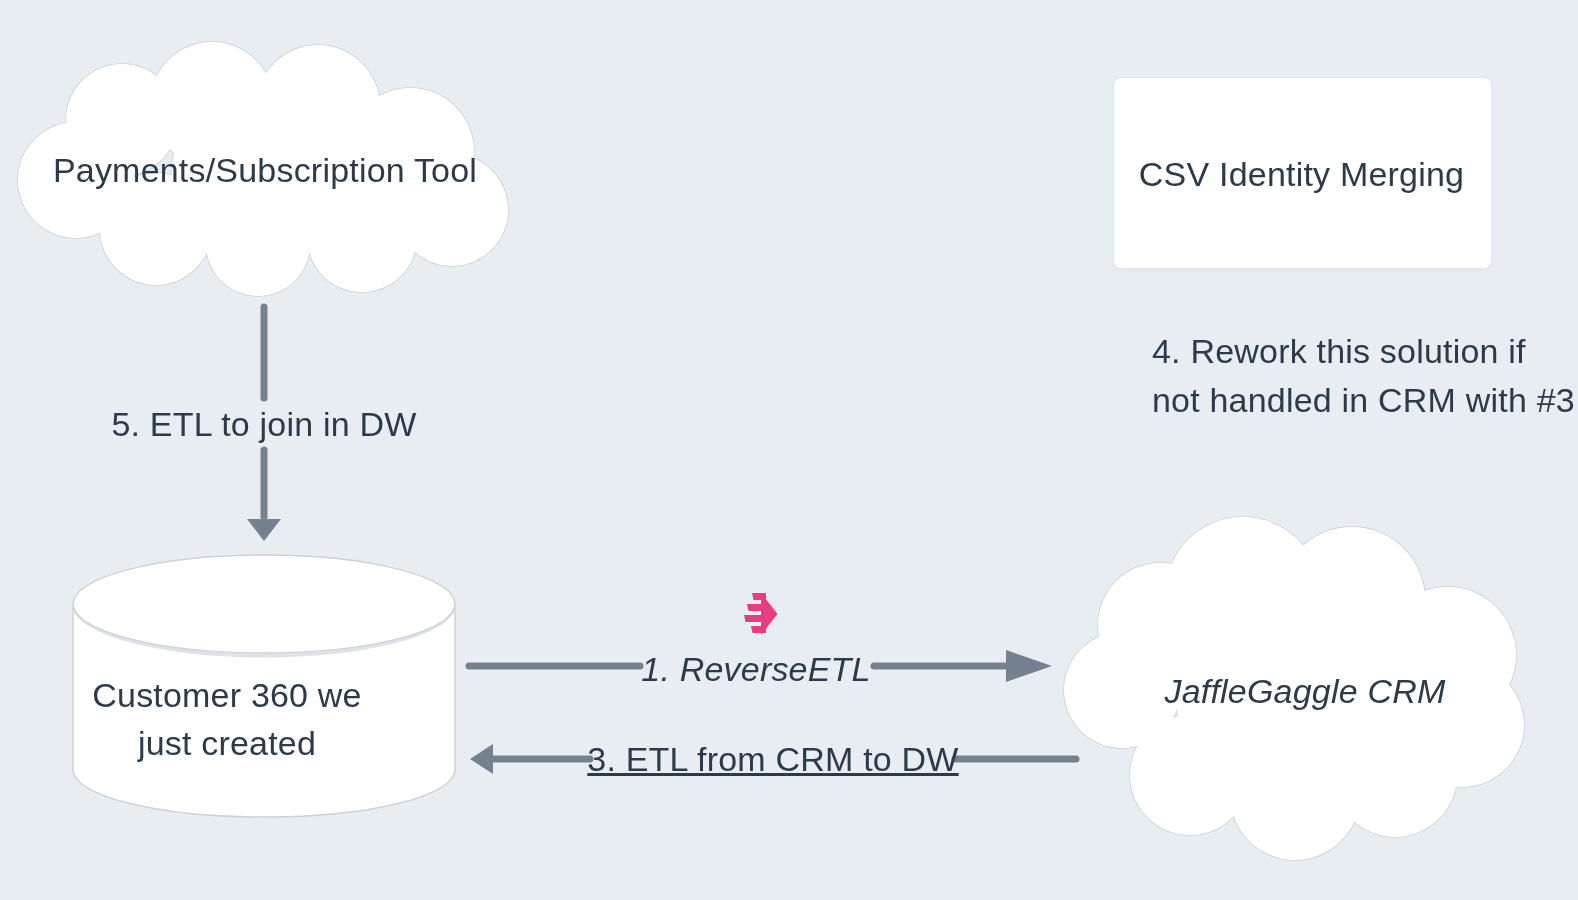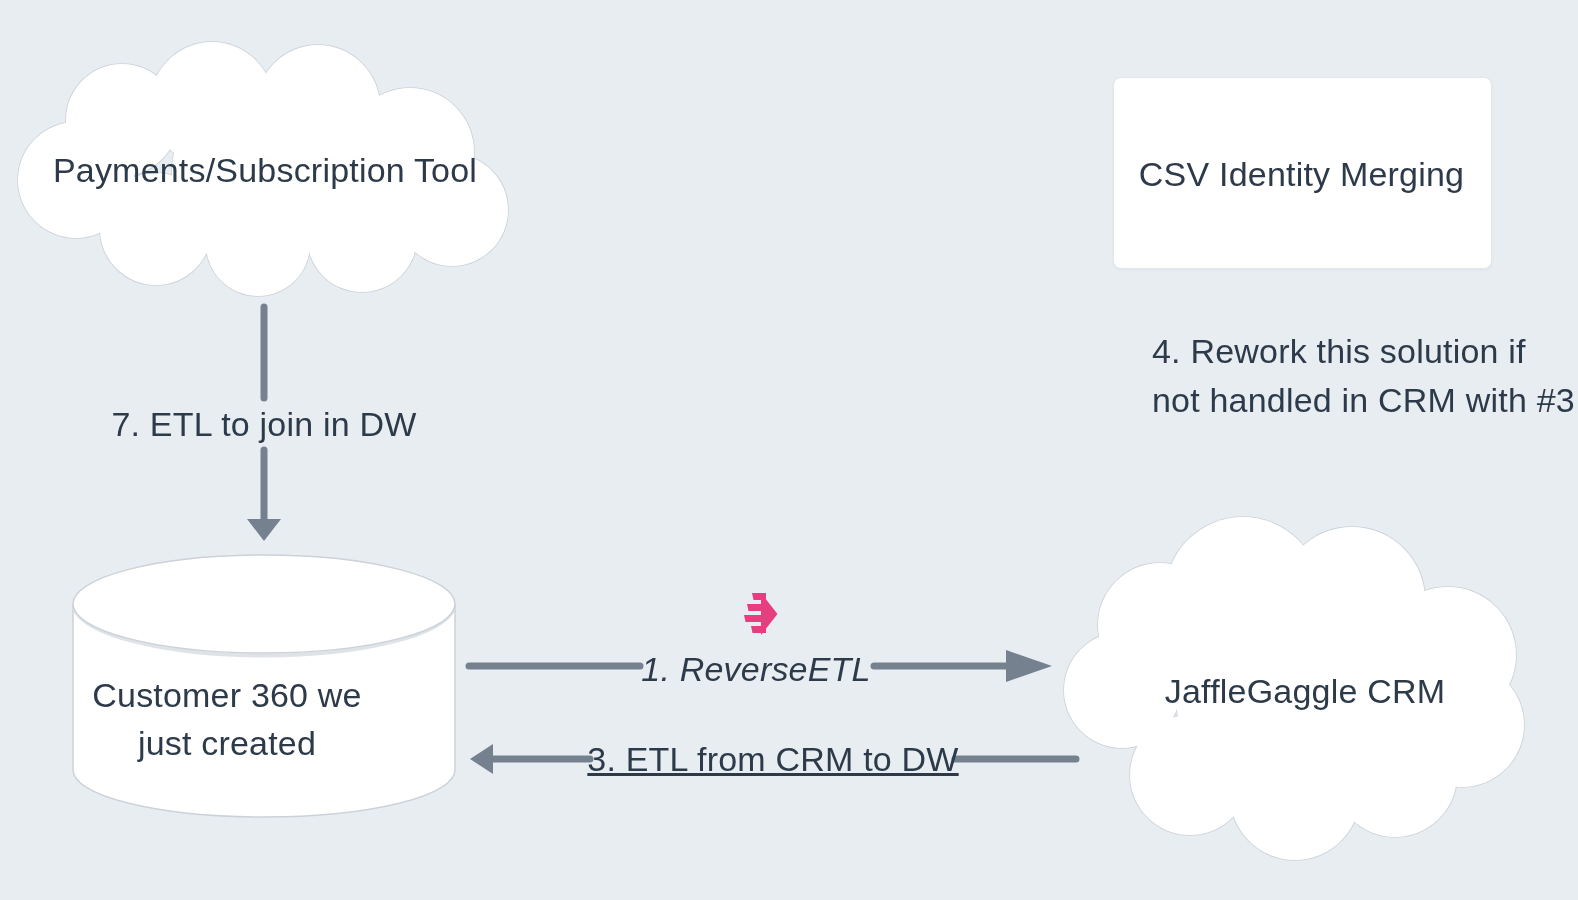--- a/index.html
+++ b/index.html
@@ -138,26 +138,26 @@
 
   <div class="label" style="left:20px; top:148px; width:490px;">Payments/Subscription Tool</div>
 
   <div class="label" style="left:1113px; top:152px; width:377px;">CSV Identity Merging</div>
 
   <div class="label left-align note" style="left:1152px; top:295px; width:440px;margin-top:32px;">
     <div>4. Rework this solution if</div>
     <div>not handled in CRM with #3</div>
   </div>
 
-  <div class="label" style="left:64px; top:402px; width:400px;">7. ETL to join in DW</div>
+  <div class="label" style="left:64px; top:402px; width:400px;">5. ETL to join in DW</div>
 
   <div class="label two-line" style="left:73px; top:671px; width:308px;">
     <div>Customer 360 we</div>
     <div>just created</div>
   </div>
 
   <div class="label" style="left:606px; top:647px; width:300px;font-style:italic;">1. ReverseETL</div>
 
   <div class="label" style="left:573px; top:737px; width:400px;text-decoration:underline;">3. ETL from CRM to DW</div>
 
-  <div class="label" style="left:1105px; top:669px; width:400px;">JaffleGaggle CRM</div>
+  <div class="label" style="left:1105px; top:669px; width:400px;font-style:italic;">JaffleGaggle CRM</div>
 
 </div>
 
 </body></html>

